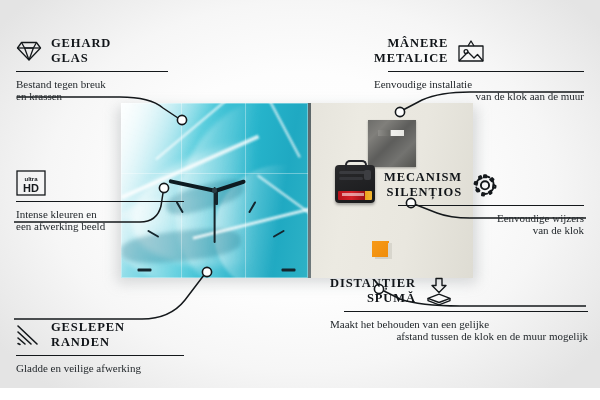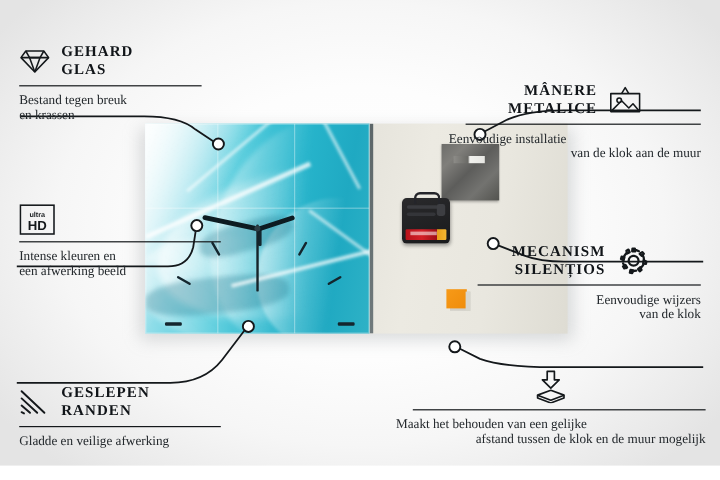--- a/index.html
+++ b/index.html
@@ -117,21 +117,21 @@
     font-size:12.5px;font-weight:700;letter-spacing:.9px;color:#101418;
     line-height:15px;text-transform:uppercase;white-space:nowrap;
   }
   .csub{
     font-family:"Liberation Serif", serif;
     font-size:11px;color:#23282c;line-height:12.4px;white-space:nowrap;
   }
   .rule{height:1px;background:#14181b;}
   .ico{display:block;}
   .headrow{display:flex;align-items:center;gap:9px;}
-  .headrow.right{justify-content:center;margin-top:32px;}
+  .headrow.right{justify-content:flex-start;}
   .ttwo{display:flex;flex-direction:column;}
   .ttwo.right{align-items:flex-end;}
   svg{display:block;}
   
   #leaders{position:absolute;left:0;top:0;width:600px;height:400px;pointer-events:none;}
 </style>
 </head>
 <body>
 
 <div id="stage">
@@ -312,20 +312,24 @@
         </svg>
       </span>
     </div>
     <div class="rule" style="margin:5px 0 6px auto;width:186px;"></div>
     <div class="csub" style="text-align:right">Eenvoudige wijzers</div>
     <div class="csub" style="text-align:right">van de klok</div>
   </div>
 
   <div class="callout" style="right:12px;top:276px;width:258px;text-align:right;">
     <div class="headrow right">
+      <span class="ttwo right">
+        <span class="ctitle">DISTANȚIER</span>
+        <span class="ctitle">SPUMĂ</span>
+      </span>
       <span class="ico">
         <svg width="28" height="28" viewBox="0 0 28 28">
           <g fill="none" stroke="#14181b" stroke-width="1.4" stroke-linejoin="round">
             <path d="M11 1.5h6v7h4l-7 7-7-7h4z"></path>
             <path d="M14 17.2 3 21.3l11 4.2 11-4.2z"></path>
             <path d="M3 21.3v2.3l11 4.2 11-4.2v-2.3"></path>
           </g>
         </svg>
       </span>
     </div>

